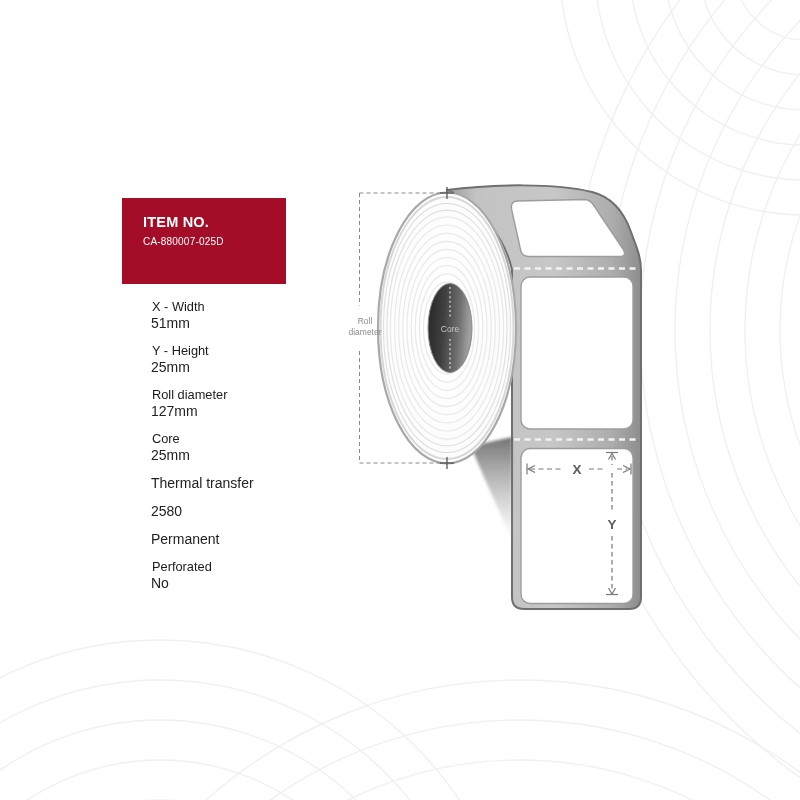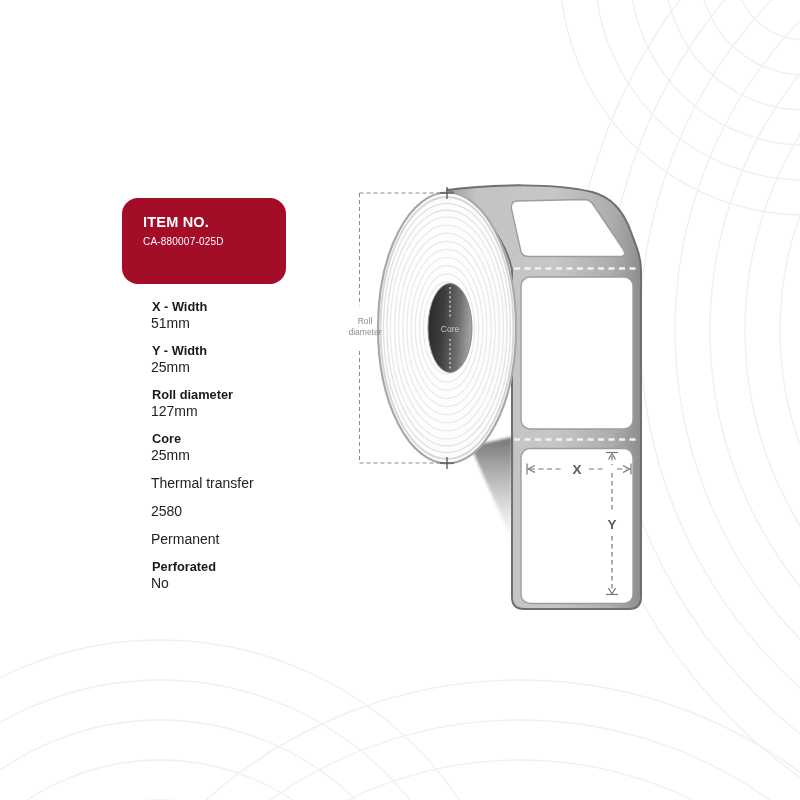--- a/index.html
+++ b/index.html
@@ -29,21 +29,21 @@
     font-size:10px;font-weight:normal;line-height:19px;letter-spacing:0.2px;
   }
 
   .specs{
     position:absolute;
     left:150px;top:299px;
     width:210px;
   }
   .spec{margin-bottom:11px;}
   .spec-label{
-    font-size:12.8px;font-weight:bold;color:#1b1b1b;line-height:16px;padding-left:2px;
+    font-size:12.8px;font-weight:normal;color:#1b1b1b;line-height:16px;padding-left:2px;
   }
   .spec-value{
     font-size:14px;font-weight:normal;color:#222222;line-height:17px;padding-left:1px;
   }
 
   text{font-family:"Liberation Sans", sans-serif;}
 </style>
 </head>
 <body>
 
@@ -187,33 +187,33 @@
       <path d="M 608.5,459.5 L 612,453.5 L 615.5,459.5"></path>
       <line x1="612" y1="456" x2="612" y2="465" stroke-dasharray="4.5 3.5"></line>
       <line x1="612" y1="473" x2="612" y2="511" stroke-dasharray="4.5 3.5"></line>
       <line x1="612" y1="536" x2="612" y2="590" stroke-dasharray="4.5 3.5"></line>
       <path d="M 608.5,588 L 612,594 L 615.5,588"></path>
       <line x1="606" y1="594.5" x2="618" y2="594.5"></line>
     </g>
     <text x="612" y="529" font-size="13.5" font-weight="bold" fill="#5c5c5c" text-anchor="middle">Y</text>
   </svg>
 
-  <div class="badge" style="background: rgb(163, 13, 39); color: rgb(255, 255, 255); border-radius: 16px;">
+  <div class="badge" style="background: rgb(163, 13, 39); color: rgb(255, 255, 255);">
     <div class="badge-title">ITEM NO.</div>
     <div class="badge-itemno">CA-880007-025D</div>
   </div>
 
   <div class="specs">
     <div class="spec">
       <div class="spec-label">X - Width</div>
       <div class="spec-value">51mm</div>
     </div>
 
     <div class="spec">
-      <div class="spec-label">Y - Width</div>
+      <div class="spec-label">Y - Height</div>
       <div class="spec-value">25mm</div>
     </div>
 
     <div class="spec">
       <div class="spec-label">Roll diameter</div>
       <div class="spec-value">127mm</div>
     </div>
 
     <div class="spec">
       <div class="spec-label">Core</div>

